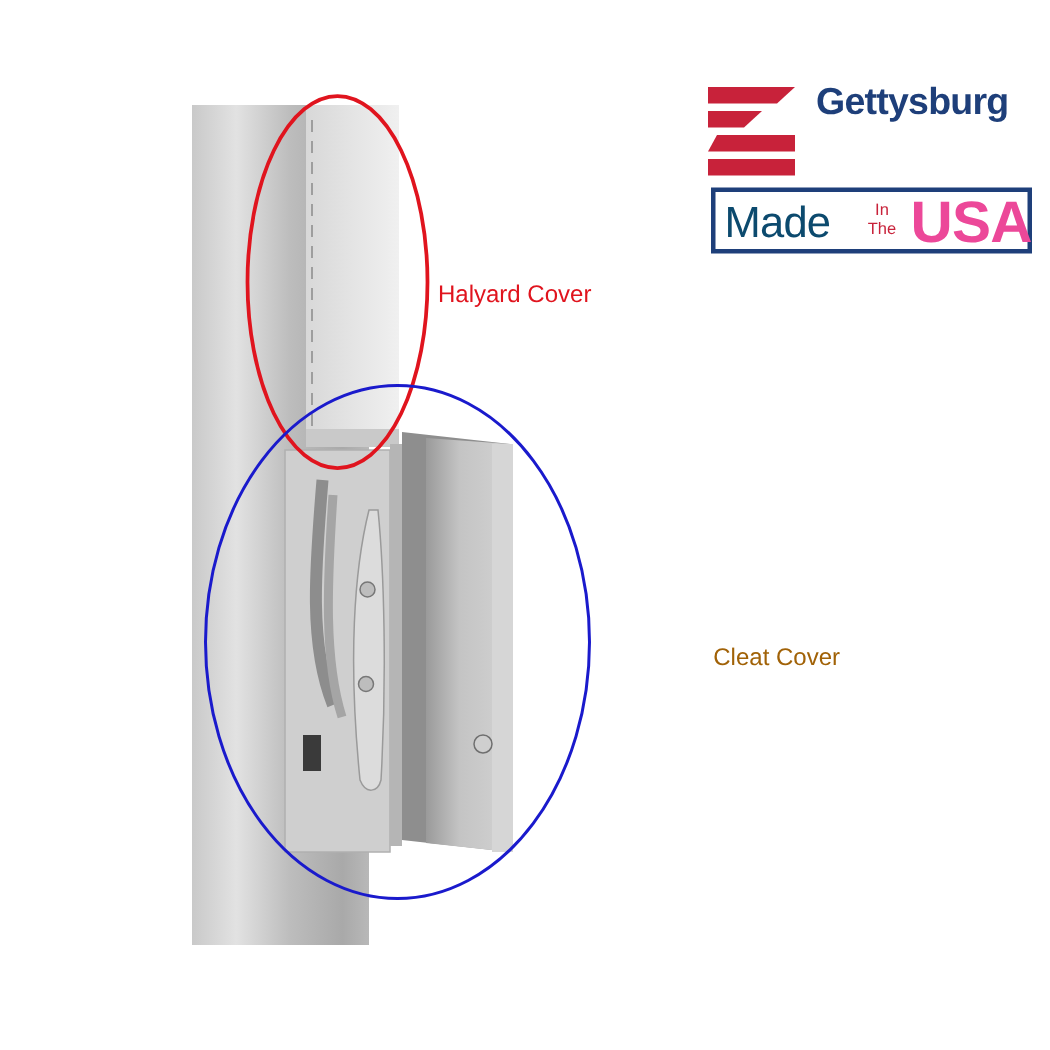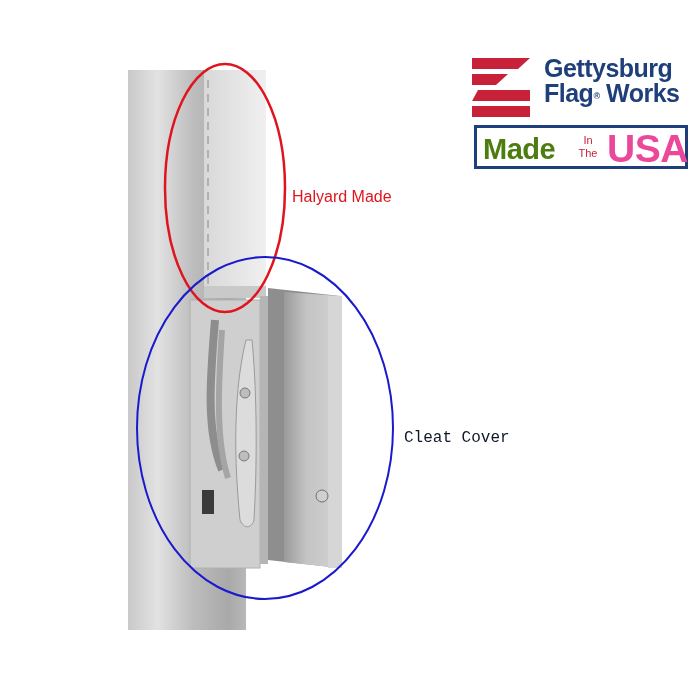--- a/index.html
+++ b/index.html
@@ -1,26 +1,26 @@
 <!DOCTYPE html>
 <html><head>
   <meta charset="utf-8">
   <style>
     html, body { margin: 0; padding: 0; background: #ffffff; }
     body { width: 700px; height: 700px; position: relative; overflow: hidden; font-family: "Liberation Sans", sans-serif; }
     .scene { position: absolute; left: 0; top: 0; width: 700px; height: 700px; }
     .label { position: absolute; font-family: "Liberation Sans", sans-serif; font-size: 16px; line-height: 21px; white-space: nowrap; }
     .label-red { left: 292px; top: 186px; color: #e0141e; }
-    .label-blue { left: 404px; top: 428px; color: #0f172a; text-align: left; width: 156px; font-family: Liberation Mono, monospace; }
+    .label-blue { left: 404px; top: 428px; color: #a16207; text-align: right; width: 156px; }
     .logo { position: absolute; left: 472px; top: 56px; width: 222px; height: 118px; }
     .logo-text { position: absolute; left: 72px; top: 0; color: #1e3f7a; font-weight: bold; font-size: 25px; line-height: 25px; letter-spacing: -0.5px; }
     .logo-text .l2 { display: block; }
     .reg { font-size: 9px; vertical-align: top; position: relative; top: 3px; }
     .usa-box { position: absolute; left: 2px; top: 69px; width: 214px; height: 44px; border: 3px solid #1e3f7a; box-sizing: border-box; }
-    .made { position: absolute; left: 6px; top: 6px; color: #4d7c0f; font-weight: bold; font-size: 29px; line-height: 30px; letter-spacing: -0.5px; }
+    .made { position: absolute; left: 6px; top: 6px; color: #0c4a6e; font-weight: normal; font-size: 29px; line-height: 30px; letter-spacing: -0.5px; }
     .inthe { position: absolute; left: 96px; top: 6px; color: #c8223a; font-weight: normal; font-size: 11px; line-height: 13px; text-align: center; width: 30px; }
     .usa { position: absolute; left: 130px; top: 6px; color: #ec4899; font-weight: bold; font-size: 39px; line-height: 30px; letter-spacing: -0.5px; }
   </style>
 </head>
 <body>
 
 <svg class="scene" viewBox="0 0 700 700" xmlns="http://www.w3.org/2000/svg">
   <defs>
     <linearGradient id="pole" x1="0" y1="0" x2="1" y2="0">
       <stop offset="0" stop-color="#c9c9c9"></stop>
@@ -66,35 +66,34 @@
     <path d="M268 288 L 340 296 L 340 568 L 268 560 Z" fill="#8e8e8e"></path>
     <path d="M284 292 L 340 296 L 340 568 L 284 562 Z" fill="url(#box)"></path>
     <rect x="328" y="296" width="14" height="272" fill="#d6d6d6"></rect>
     <circle cx="322" cy="496" r="6" fill="#cfcfcf" stroke="#6f6f6f"></circle>
   </g>
 
   <ellipse cx="225" cy="188" rx="60" ry="124" fill="none" stroke="#e0141e" stroke-width="2.5"></ellipse>
   <ellipse cx="265" cy="428" rx="128" ry="171" fill="none" stroke="#1a1acc" stroke-width="2"></ellipse>
 </svg>
 
-<div class="label label-red">Halyard Made</div>
+<div class="label label-red">Halyard Cover</div>
 
 <div class="label label-blue">
   <div>Cleat Cover</div>
 </div>
 
 <div class="logo">
   <svg width="62" height="60" viewBox="0 0 62 60" style="position:absolute;left:0;top:2px;">
     <polygon points="0,0 58,0 46,11 0,11" fill="#c8223a"></polygon>
     <polygon points="0,16 36,16 24,27 0,27" fill="#c8223a"></polygon>
     <polygon points="6,32 58,32 58,43 0,43" fill="#c8223a"></polygon>
     <polygon points="0,48 58,48 58,59 0,59" fill="#c8223a"></polygon>
   </svg>
   <div class="logo-text">
     <span class="l2">Gettysburg</span>
-    <span class="l2"><span>Flag</span><span class="reg">®</span> <span>Works</span></span>
   </div>
   <div class="usa-box">
     <span class="made">Made</span>
     <span class="inthe"><span>In</span><br><span>The</span></span>
     <span class="usa">USA</span>
   </div>
 </div>
 
 </body></html>

